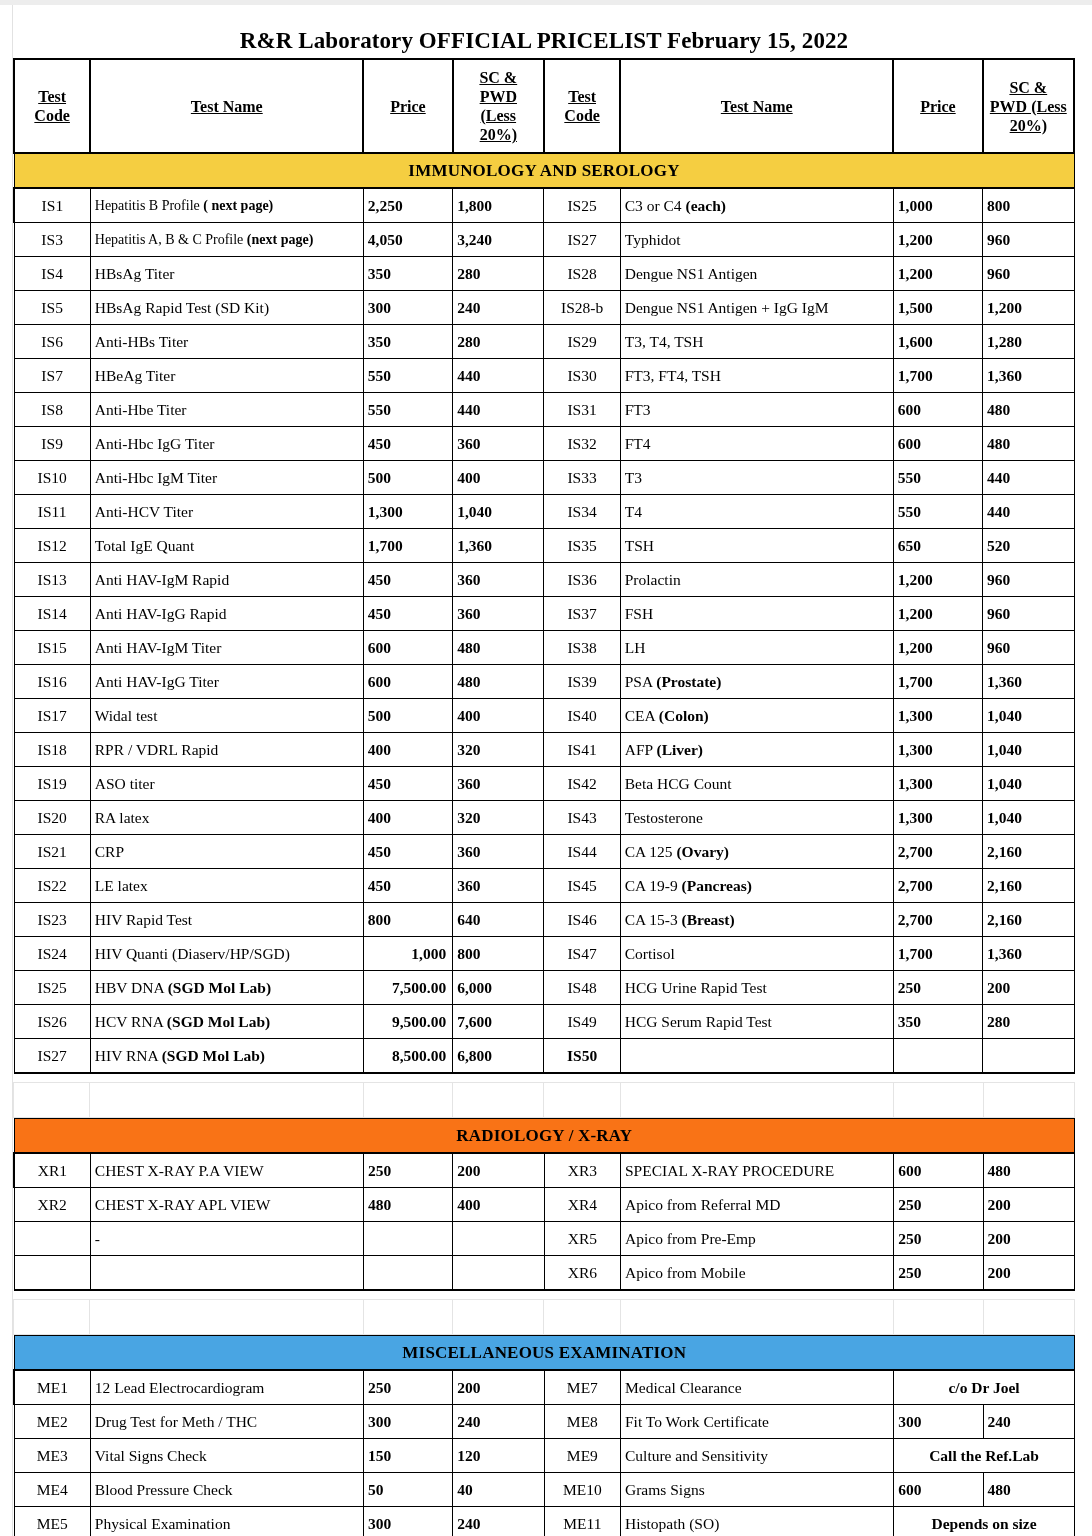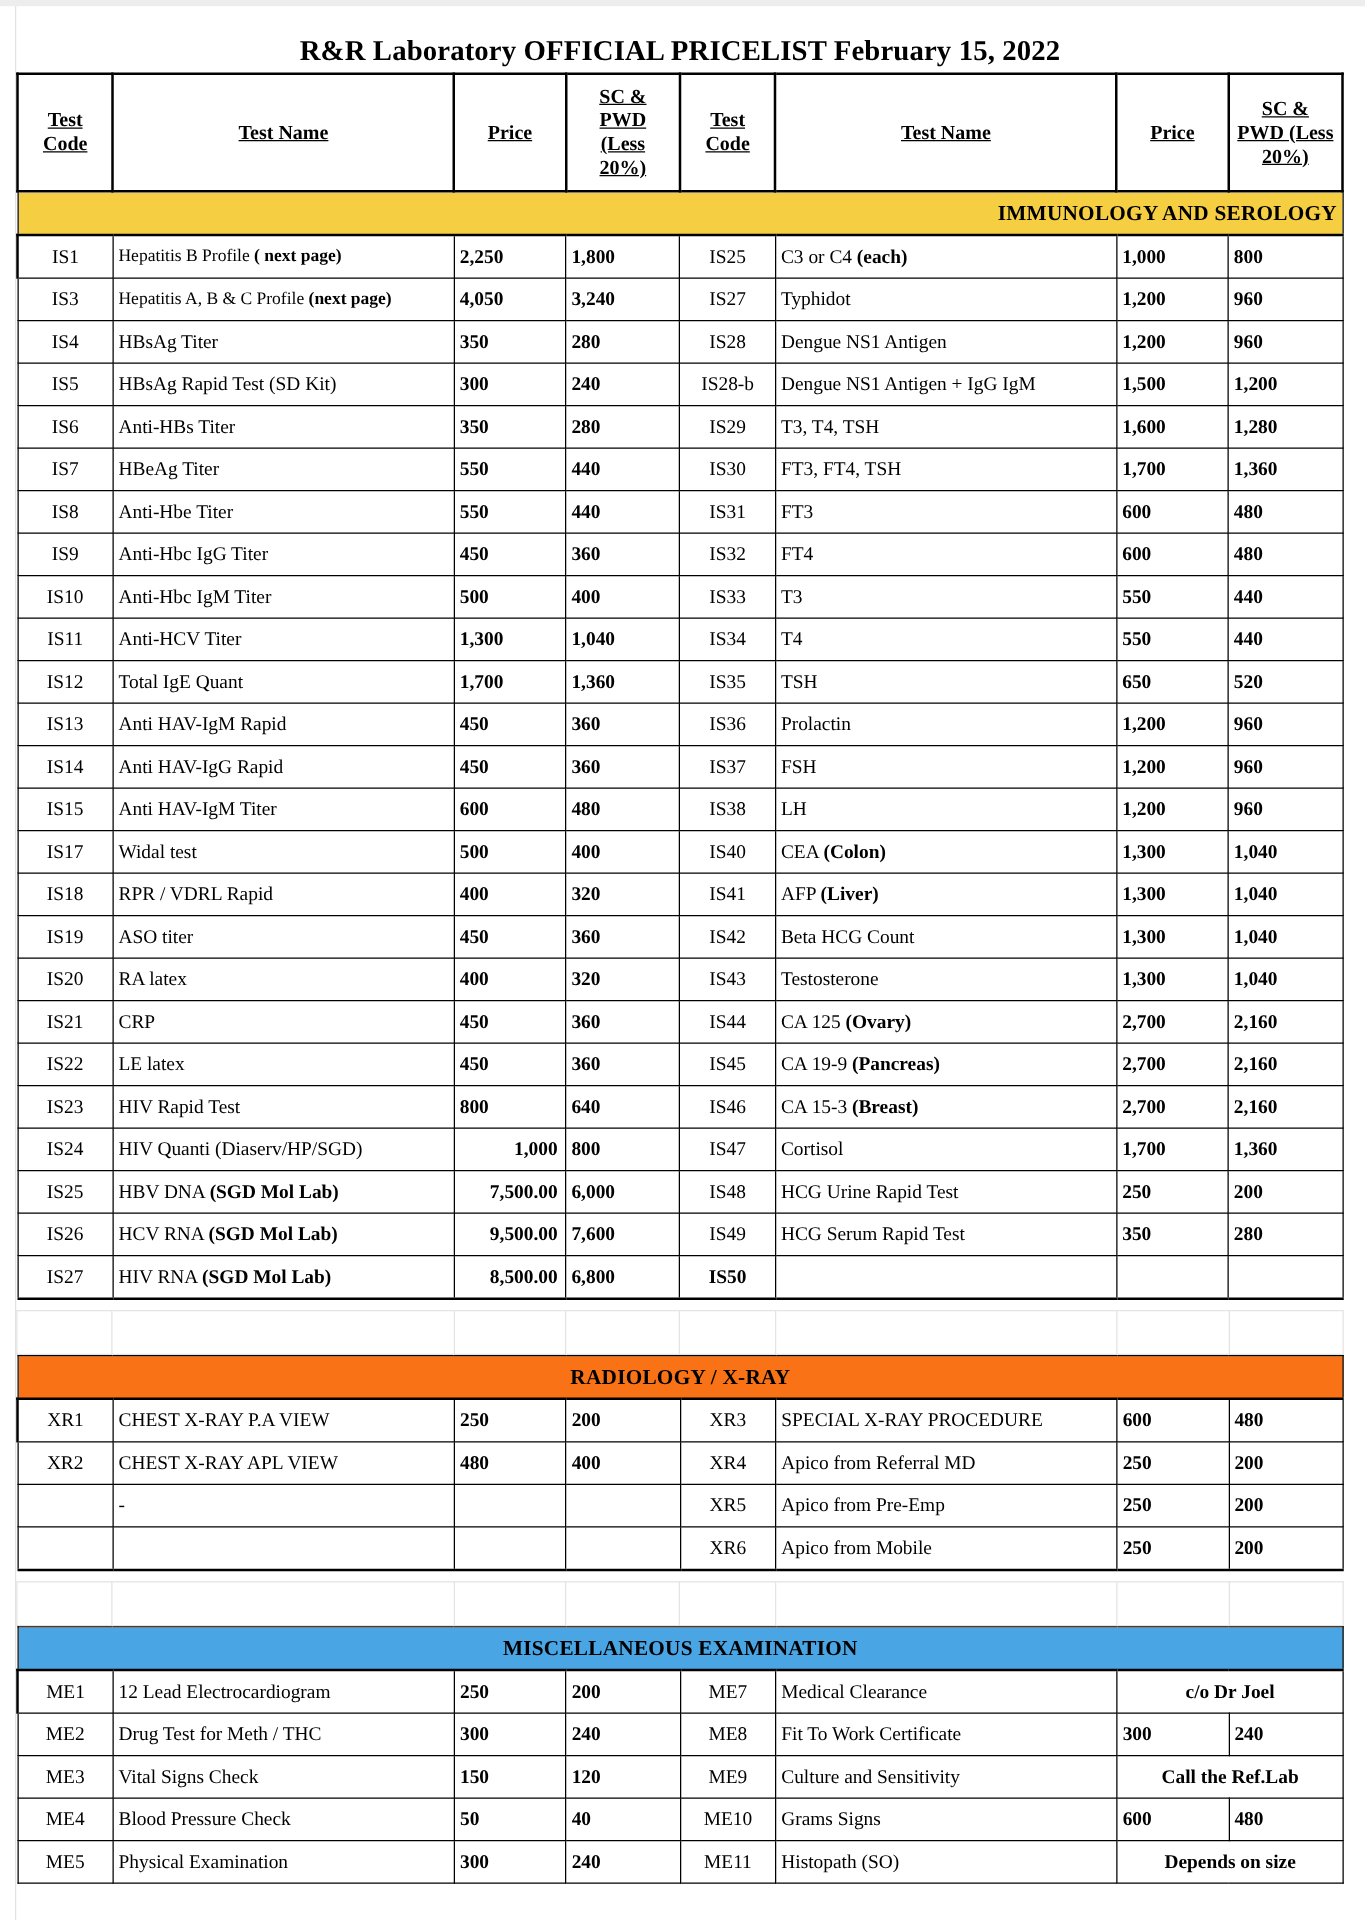--- a/index.html
+++ b/index.html
@@ -69,21 +69,21 @@
   }
   tr.head td span.u{text-decoration:underline;}
 
   
   td.banner{
     text-align:center;font-weight:bold;
     font-size:17px;height:30px;
     letter-spacing:.2px;
     border-width:2.6px;
   }
-  td.banner.yellow{background:#f5ce41;color:#000;text-align:right;}
+  td.banner.yellow{background:#f5ce41;color:#000;}
   td.banner.red{background:#f97316;color:#000;}
   td.banner.blue{background:#49a5e3;color:#000;}
 
   
   tr.firstrow td{border-top-width:2.6px;}
   tr.firstrow td:first-child{border-left-width:2.6px;margin-left:13px;}
   tr.lastrow td{border-bottom-width:2.6px;}
 
   
   table.spacer{
@@ -264,20 +264,30 @@
           <td class="code">IS15</td>
           <td class="name">Anti HAV-IgM Titer</td>
           <td class="price">600</td>
           <td class="sc">480</td>
           <td class="code shade">IS38</td>
           <td class="name shade">LH</td>
           <td class="price shade">1,200</td>
           <td class="sc shade">960</td>
         </tr>
         <tr>
+          <td class="code">IS16</td>
+          <td class="name">Anti HAV-IgG Titer</td>
+          <td class="price">600</td>
+          <td class="sc">480</td>
+          <td class="code shade">IS39</td>
+          <td class="name shade">PSA <b>(Prostate)</b></td>
+          <td class="price shade">1,700</td>
+          <td class="sc shade">1,360</td>
+        </tr>
+        <tr>
           <td class="code shade">IS17</td>
           <td class="name shade">Widal test</td>
           <td class="price shade">500</td>
           <td class="sc shade">400</td>
           <td class="code shade">IS40</td>
           <td class="name shade">CEA <b>(Colon)</b></td>
           <td class="price shade">1,300</td>
           <td class="sc shade">1,040</td>
         </tr>
         <tr>

